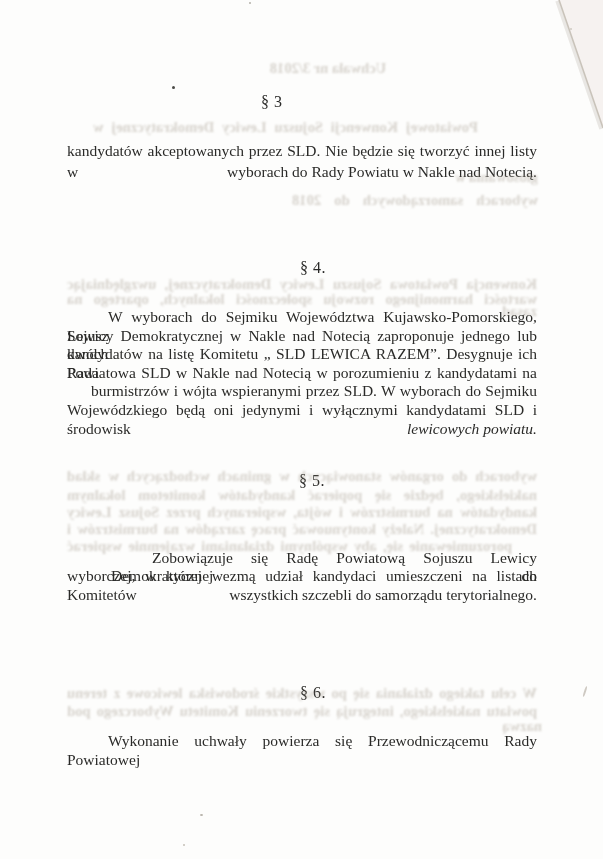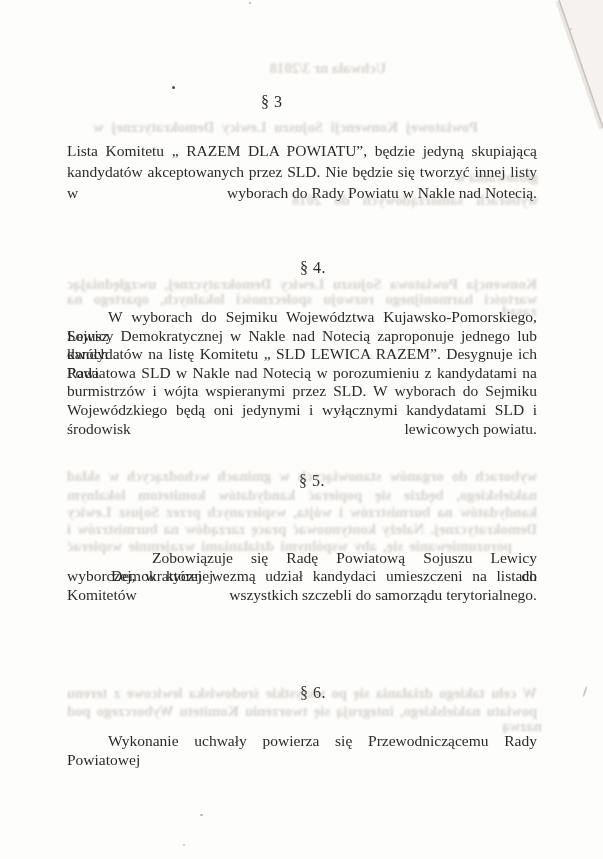--- a/index.html
+++ b/index.html
@@ -28,33 +28,32 @@
 <body>
 
 <div class="page">
   <svg class="corner-fold" width="51" height="130" viewBox="0 0 51 130">
     <polygon points="7,0 51,0 51,128" fill="#f6f2f0"></polygon>
     <line x1="5" y1="1" x2="49" y2="129" stroke="rgba(190,183,172,0.3)" stroke-width="3.5"></line>
     <line x1="7" y1="0" x2="51" y2="128" stroke="#c9c3ba" stroke-width="1.6"></line>
   </svg>
 <div class="heading" style="left: 261px; top: 93px;">§ 3</div>
     <div class="para" style="top: 140px;">
-      <div class="line just" style="height: 21px; line-height: 21px;">Lista Komitetu „ RAZEM DLA POWIATU”, będzie jedyną skupiającą</div>
       <div class="line just" style="height: 21px; line-height: 21px;">kandydatów akceptowanych przez SLD. Nie będzie się tworzyć innej listy w</div>
       <div class="line" style="height: 21px; line-height: 21px;">wyborach do Rady Powiatu w Nakle nad Notecią.</div>
     </div>
     <div class="heading" style="left: 300px; top: 259px;">§ 4.</div>
     <div class="para" style="top: 308px;">
       <div class="line just" style="height: 18.6px; line-height: 18.6px; text-indent: 41px;">W wyborach do Sejmiku Województwa Kujawsko-Pomorskiego, Sojusz</div>
       <div class="line just" style="height: 18.6px; line-height: 18.6px;">Lewicy Demokratycznej w Nakle nad Notecią zaproponuje jednego lub dwóch</div>
       <div class="line just" style="height: 18.6px; line-height: 18.6px;">kandydatów na listę Komitetu „ SLD LEWICA RAZEM”. Desygnuje ich Rada</div>
       <div class="line just" style="height: 18.6px; line-height: 18.6px;">Powiatowa SLD w Nakle nad Notecią w porozumieniu z kandydatami na</div>
-      <div class="line just" style="height: 18.6px; line-height: 18.6px;">burmistrzów i wójta wspieranymi przez SLD. W wyborach do Sejmiku</div>
+      <div class="line just" style="height: 18.6px; line-height: 18.6px; margin-left: 24px;">burmistrzów i wójta wspieranymi przez SLD. W wyborach do Sejmiku</div>
       <div class="line just" style="height: 18.6px; line-height: 18.6px;">Wojewódzkiego będą oni jedynymi i wyłącznymi kandydatami SLD i środowisk</div>
-      <div class="line" style="height: 18.6px; line-height: 18.6px;">lewicowych powiatu.</div>
+      <div class="line" style="height: 18.6px; line-height: 18.6px; font-style: italic;">lewicowych powiatu.</div>
     </div>
     <div class="heading" style="left: 299px; top: 472px;">§ 5.</div>
     <div class="para" style="top: 549px;">
       <div class="line just" style="height: 18.4px; line-height: 18.4px; text-indent: 41px; margin-left: 44px;">Zobowiązuje się Radę Powiatową Sojuszu Lewicy Demokratycznej do</div>
       <div class="line just" style="height: 18.4px; line-height: 18.4px;">wyborczej, w której wezmą udział kandydaci umieszczeni na listach Komitetów</div>
       <div class="line" style="height: 18.4px; line-height: 18.4px;">wszystkich szczebli do samorządu terytorialnego.</div>
     </div>
     <div class="heading" style="left: 300px; top: 684px;">§ 6.</div>
     <div class="para" style="top: 732px;">
       <div class="line just" style="height: 18.6px; line-height: 18.6px; text-indent: 41px;">Wykonanie uchwały powierza się Przewodniczącemu Rady Powiatowej</div>

